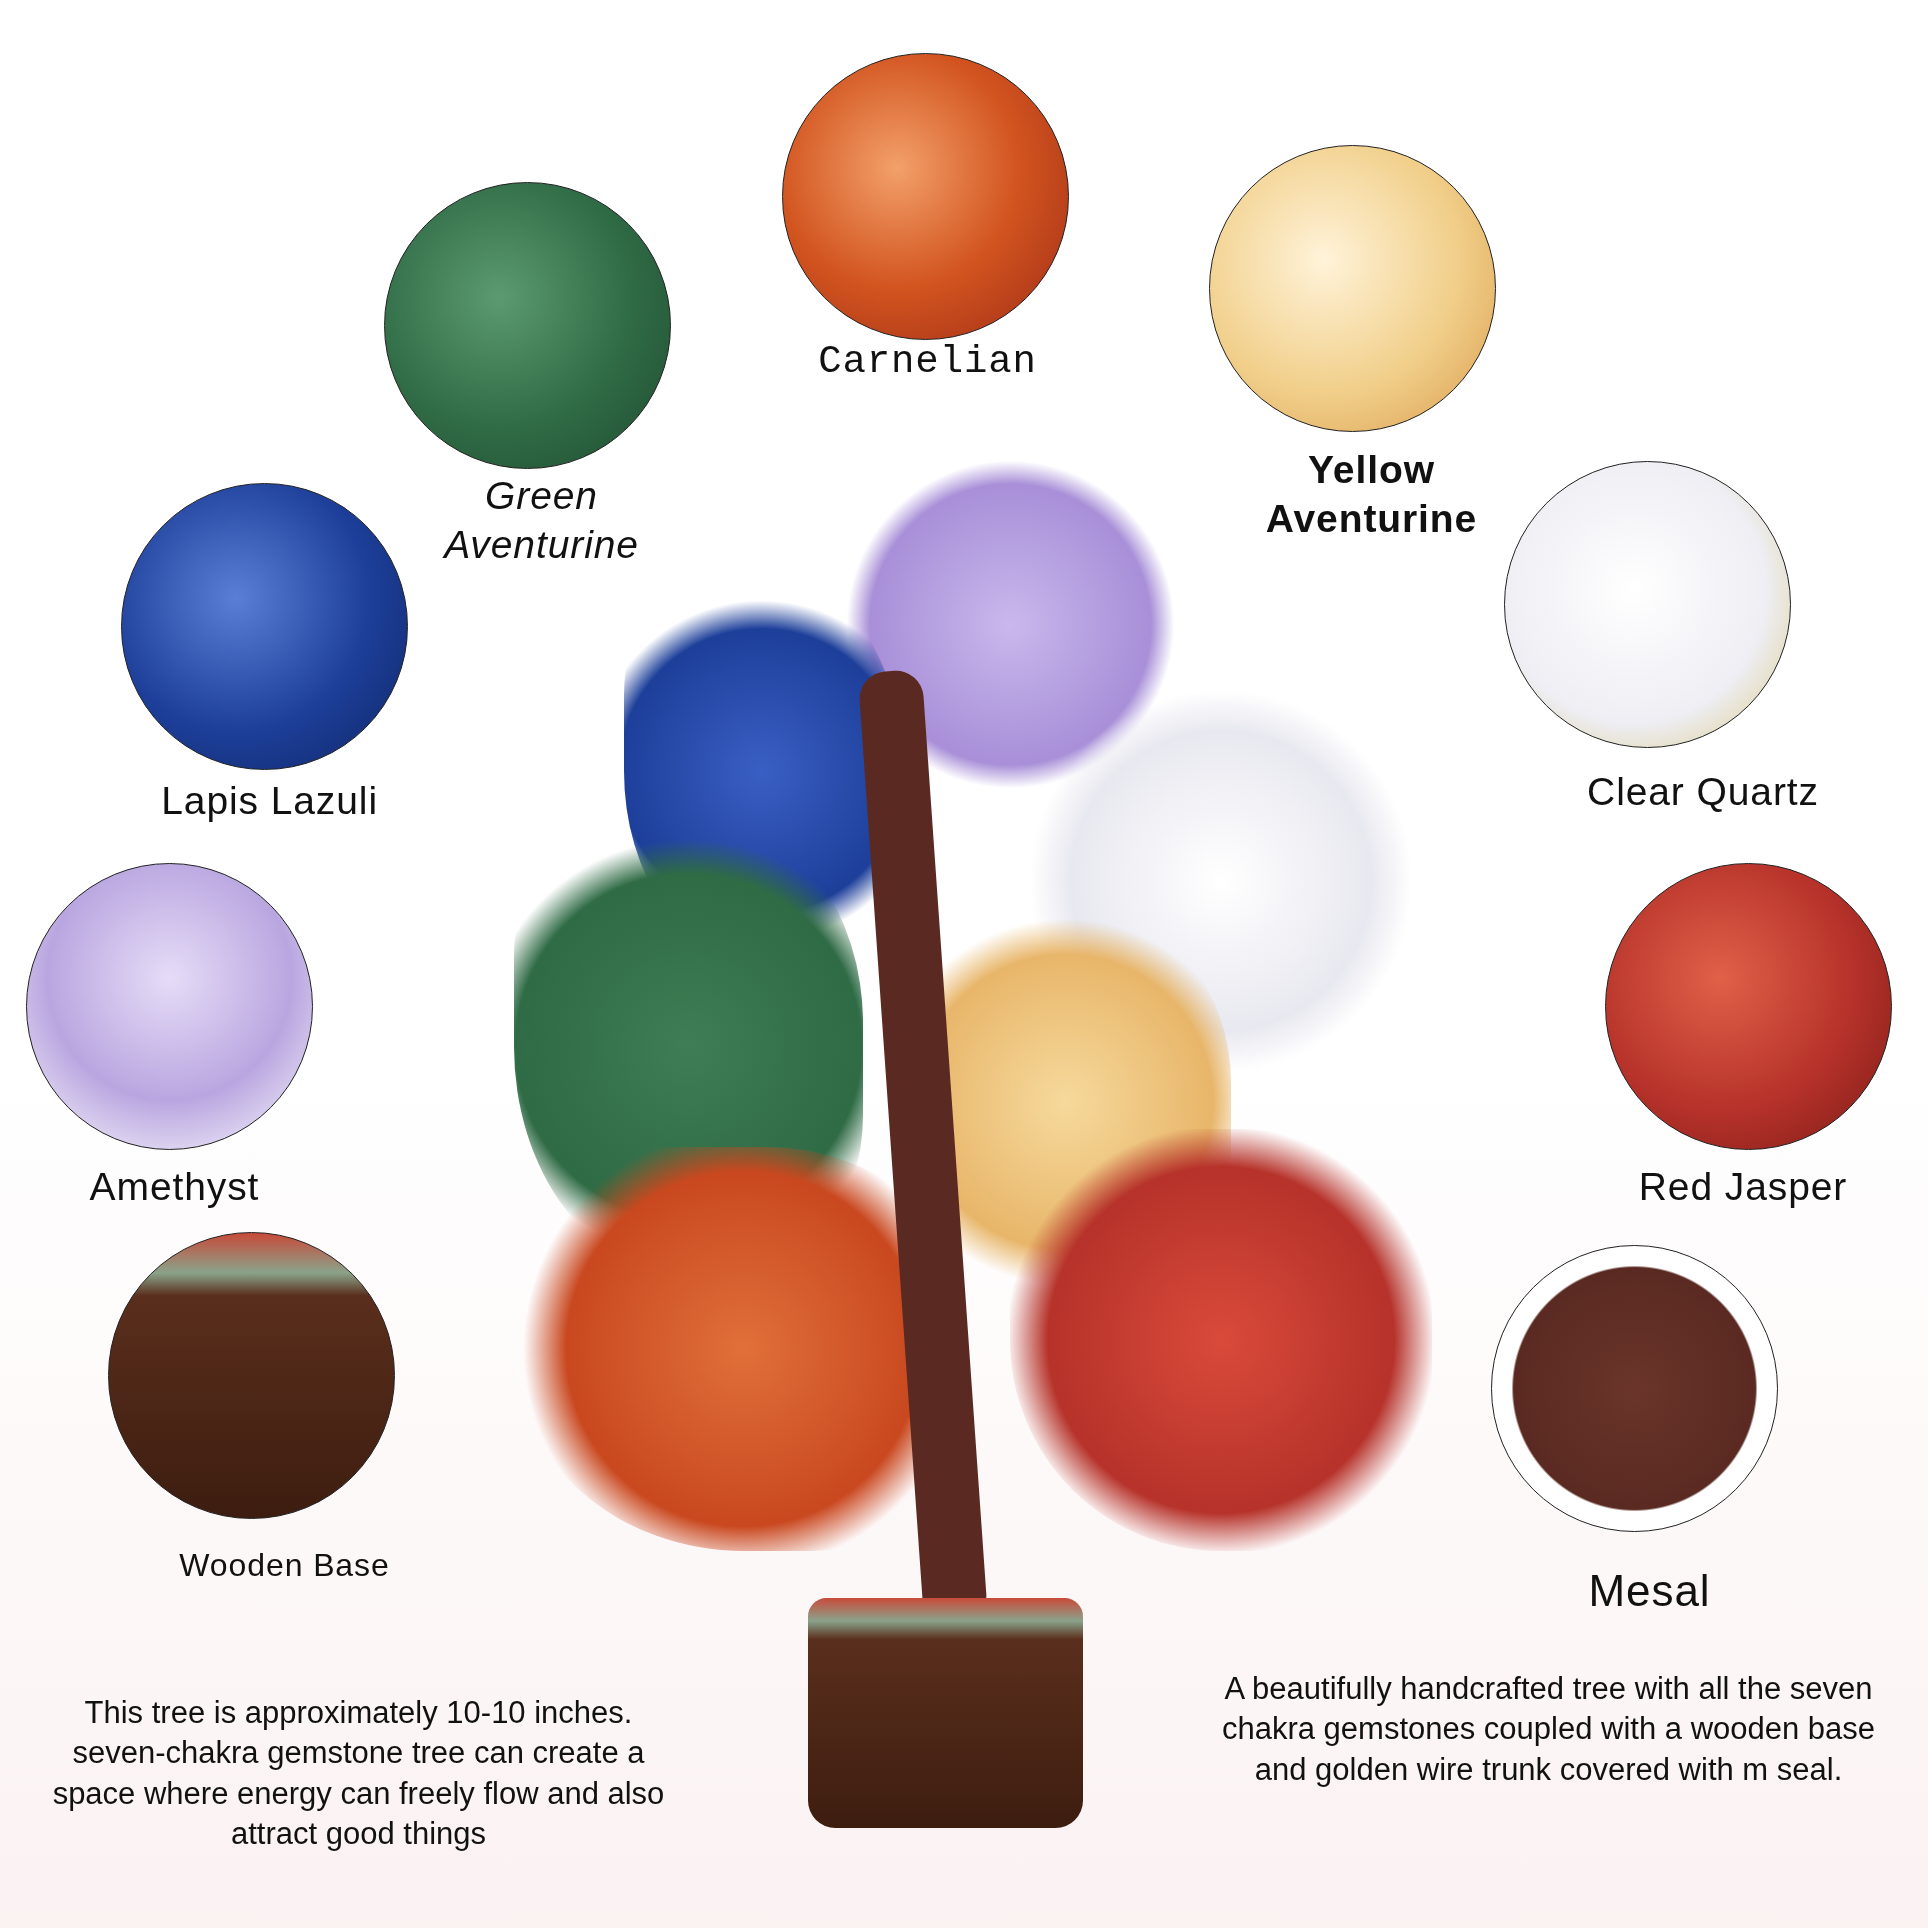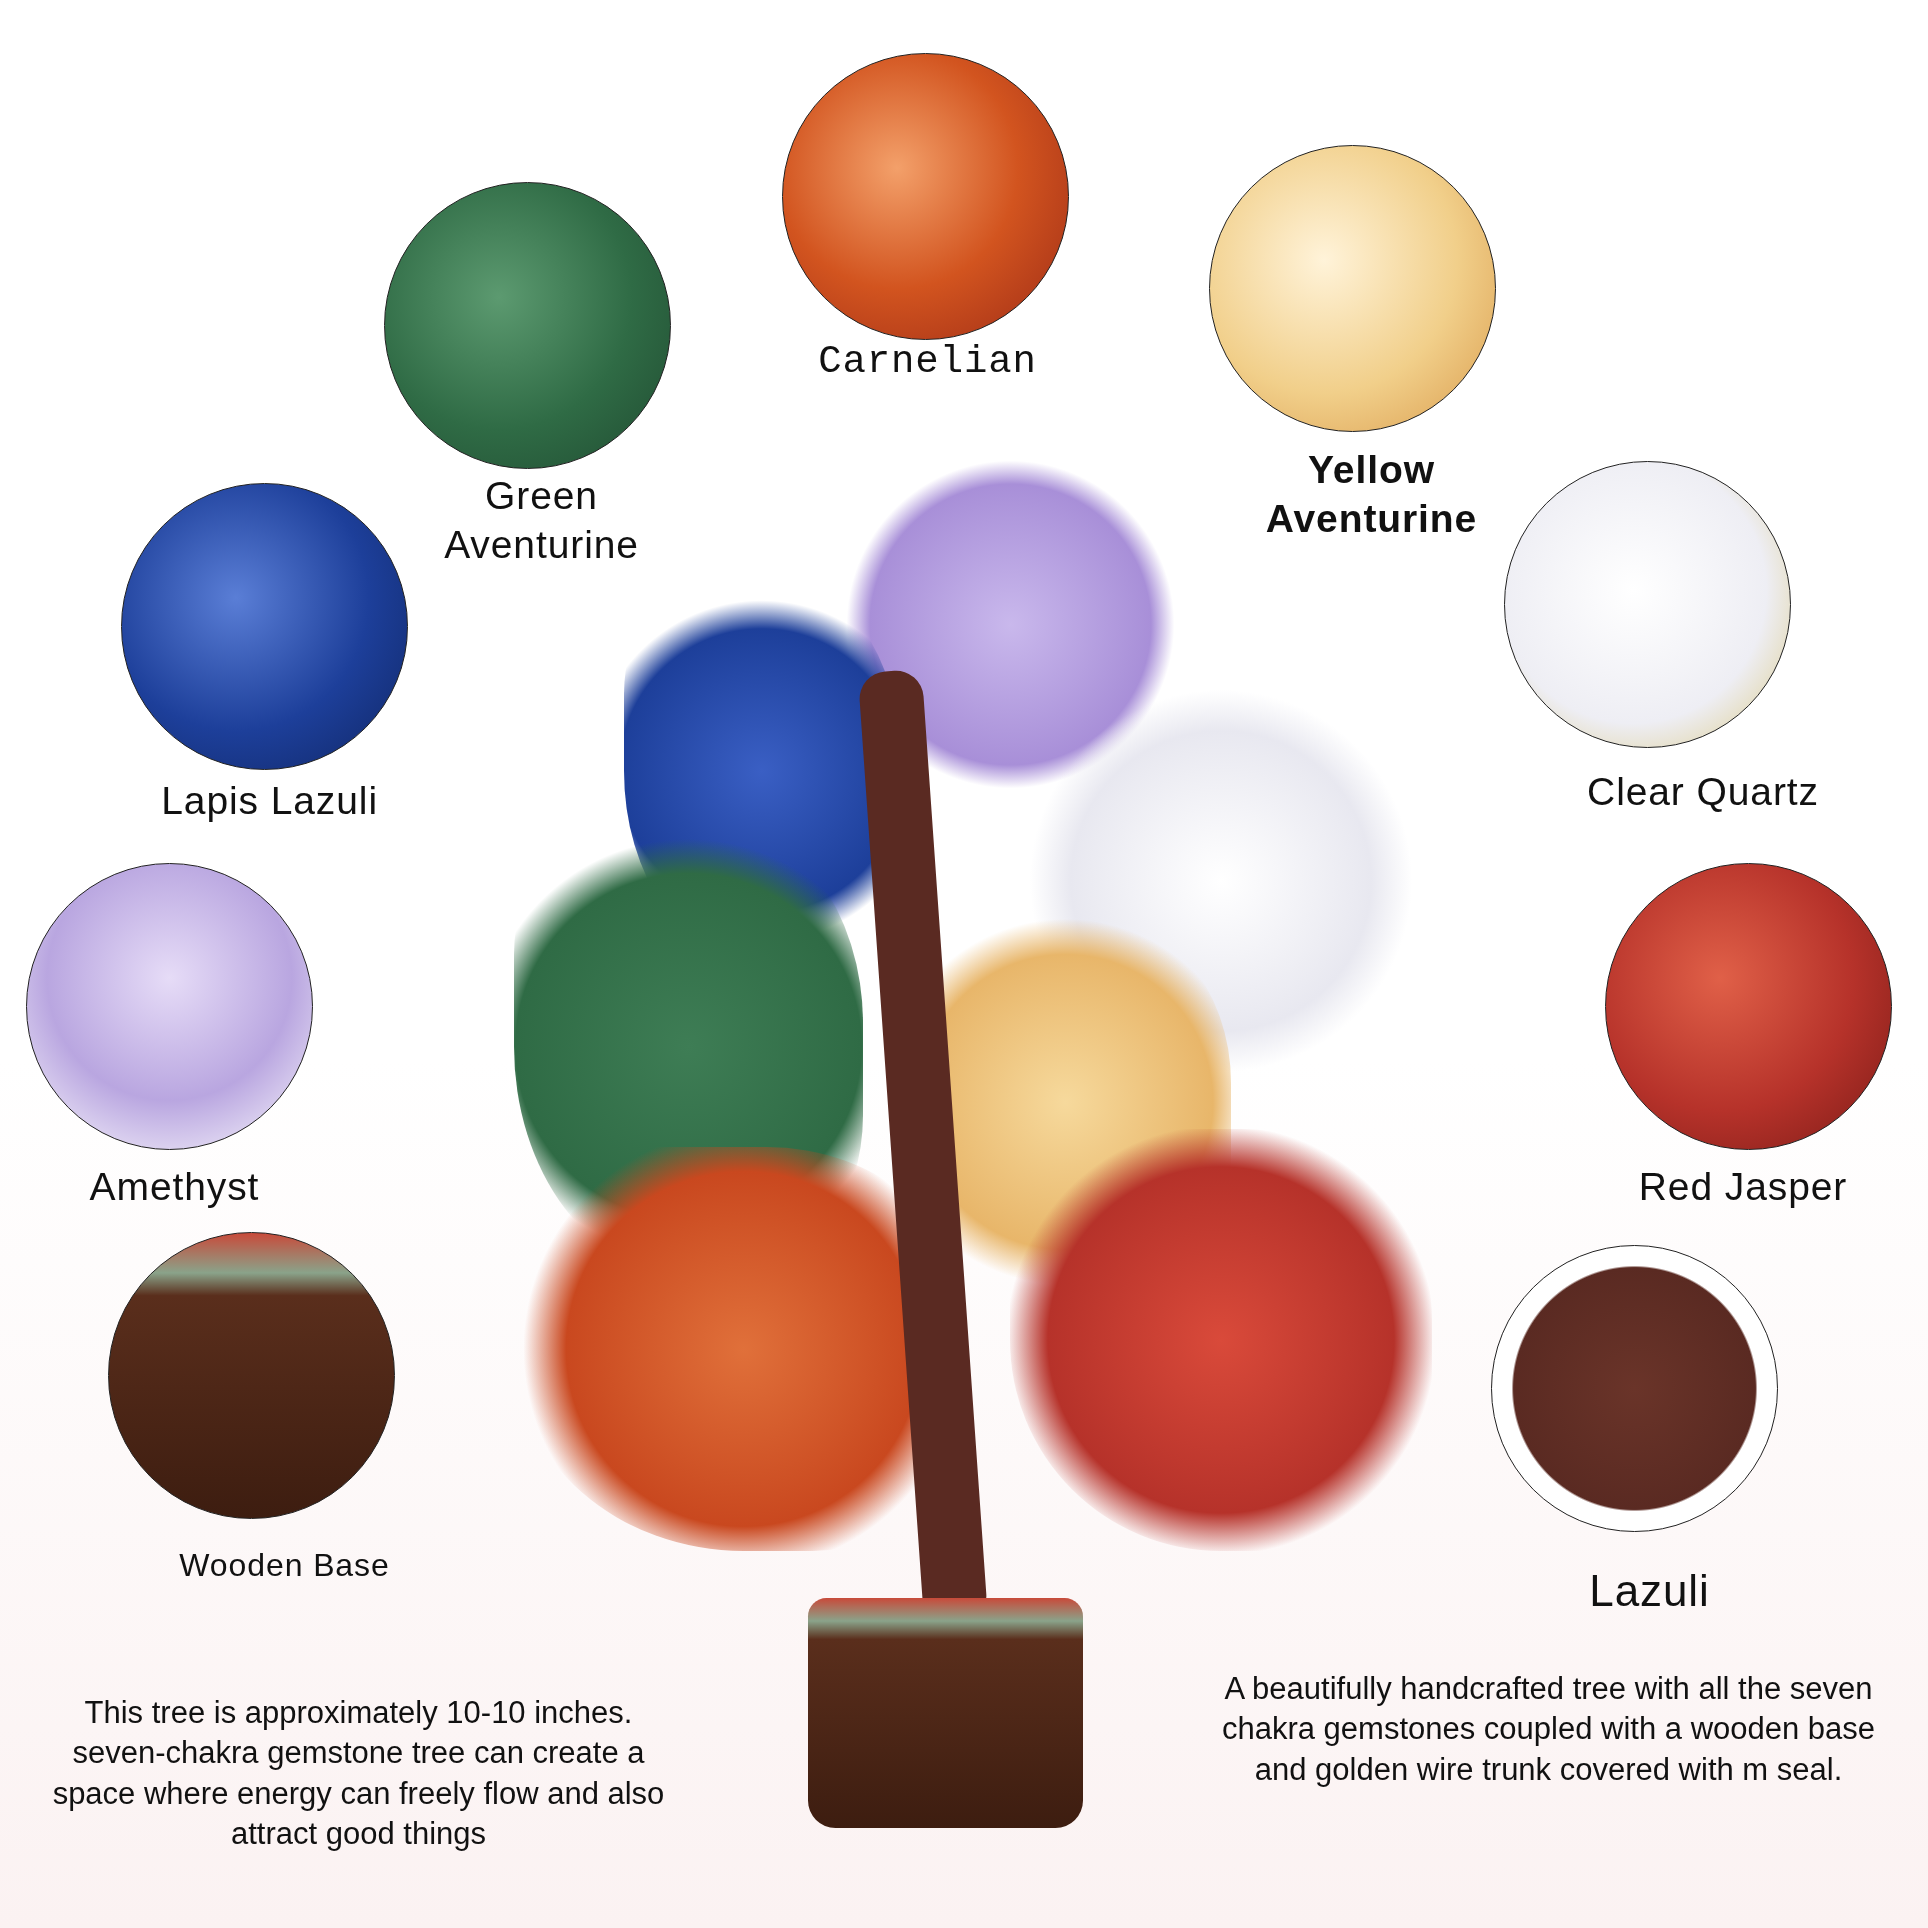--- a/index.html
+++ b/index.html
@@ -18,30 +18,30 @@
 <div class="circ" style="left:384px;top:182px;width:287px;height:287px;background:radial-gradient(circle at 40% 40%,#5c9a70,#2f6b45 55%,#1f4a30);"></div>
 <div class="circ" style="left:1209px;top:145px;width:287px;height:287px;background:radial-gradient(circle at 40% 40%,#fff3d9,#f1cf8a 55%,#d99a4a);"></div>
 <div class="circ" style="left:121px;top:483px;width:287px;height:287px;background:radial-gradient(circle at 40% 40%,#5a7ed6,#1d3f9a 55%,#0f2563);"></div>
 <div class="circ" style="left:1504px;top:461px;width:287px;height:287px;background:radial-gradient(circle at 45% 45%,#ffffff,#eeeef4 60%,#d8c67a);"></div>
 <div class="circ" style="left:26px;top:863px;width:287px;height:287px;background:radial-gradient(circle at 50% 40%,#e6dcf7,#b9a6e0 55%,#fff);"></div>
 <div class="circ" style="left:1605px;top:863px;width:287px;height:287px;background:radial-gradient(circle at 40% 40%,#e06048,#b6322a 55%,#7a1a16);"></div>
 <div class="circ" style="left:108px;top:1232px;width:287px;height:287px;background:linear-gradient(#c84a3a 0%,#8aa38a 14%,#5a2e1c 22%,#3d1d10 100%);"></div>
 <div class="circ" style="left:1491px;top:1245px;width:287px;height:287px;background:radial-gradient(ellipse at 50% 50%,#6a3429,#5a2a22 60%,#fff 61%);"></div>
 
 <div class="lbl" style="left:790px;top:338px;width:275px;font-family:Liberation Mono, monospace;">Carnelian</div>
-<div class="lbl" style="left:404px;top:472px;width:275px;white-space:pre;">Green
+<div class="lbl" style="left:404px;top:472px;width:275px;white-space:pre;font-style:italic;">Green
 Aventurine</div>
 <div class="lbl" style="left:1234px;top:446px;width:275px;white-space:pre;font-weight:bold;">Yellow
 Aventurine</div>
 <div class="lbl" style="left:103px;top:777px;width:275px;text-align:right;">Lapis Lazuli</div>
 <div class="lbl" style="left:1556px;top:768px;width:294px;">Clear Quartz</div>
 <div class="lbl" style="left:37px;top:1163px;width:275px;">Amethyst</div>
 <div class="lbl" style="left:1596px;top:1163px;width:294px;">Red Jasper</div>
 <div class="lbl" style="left:101px;top:1545px;width:367px;font-size:32px;">Wooden Base</div>
-<div class="lbl" style="left:1512px;top:1563px;width:275px;font-size:44px;">Lazuli</div>
+<div class="lbl" style="left:1512px;top:1563px;width:275px;font-size:44px;">Mesal</div>
 
 <div style="position:absolute;left:496px;top:413px;width:937px;height:1451px;">
   <div style="position:absolute;left:18.4px;top:18.4px;width:900px;height:1139px;">
     <div class="stone" style="left:331px;top:27.5px;width:331px;height:331px;background:radial-gradient(circle,#c9b8ec,#a88fd8 60%,transparent 70%);"></div>
     <div class="stone" style="left:110px;top:147px;width:275px;height:386px;background:radial-gradient(circle,#3a5fc4,#1d3f9a 60%,transparent 72%);"></div>
     <div class="stone" style="left:514px;top:257px;width:386px;height:386px;background:radial-gradient(circle,#ffffff,#e8e8f0 55%,transparent 70%);"></div>
     <div class="stone" style="left:0px;top:386px;width:349px;height:459px;background:radial-gradient(circle,#3e7d55,#2f6b45 60%,transparent 72%);"></div>
     <div class="stone" style="left:386px;top:478px;width:331px;height:386px;background:radial-gradient(circle,#f6d99c,#e8b66a 58%,transparent 72%);"></div>
     <div class="stone" style="left:0px;top:716px;width:459px;height:404px;background:radial-gradient(circle,#e0703a,#c9481f 58%,transparent 72%);"></div>
     <div class="stone" style="left:496px;top:698px;width:422px;height:422px;background:radial-gradient(circle,#d94a3a,#b6322a 58%,transparent 72%);"></div>

